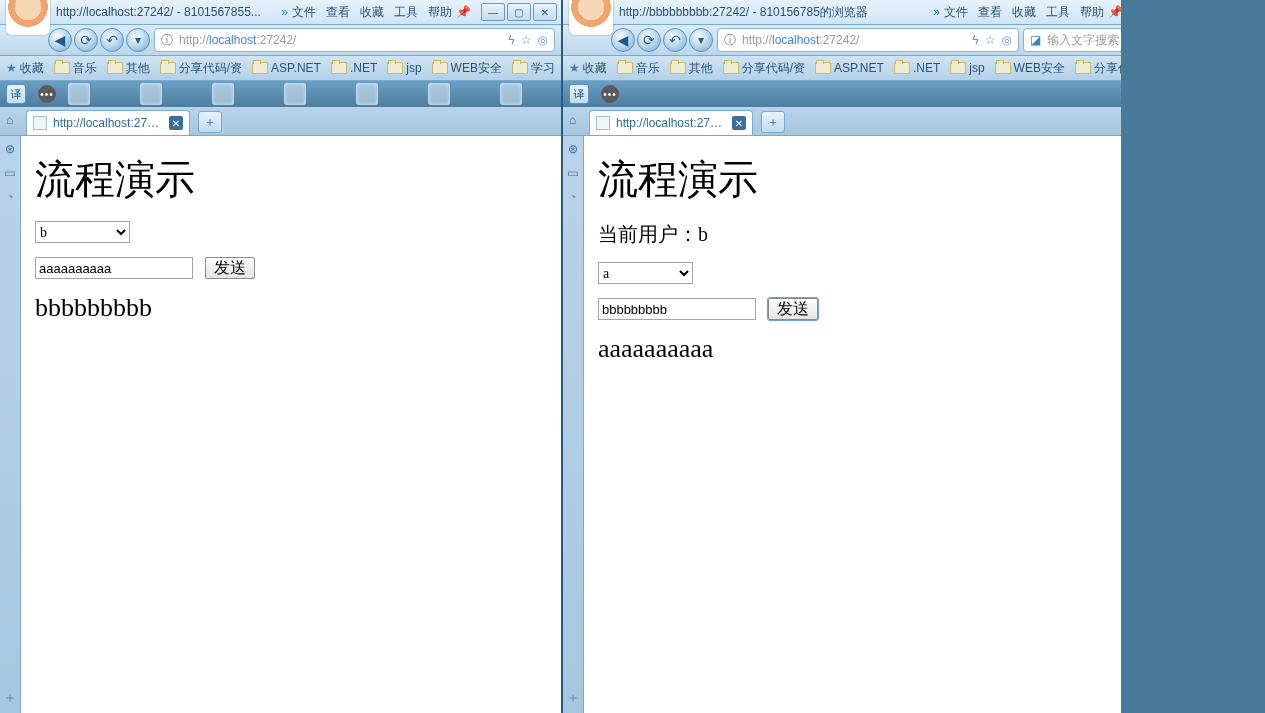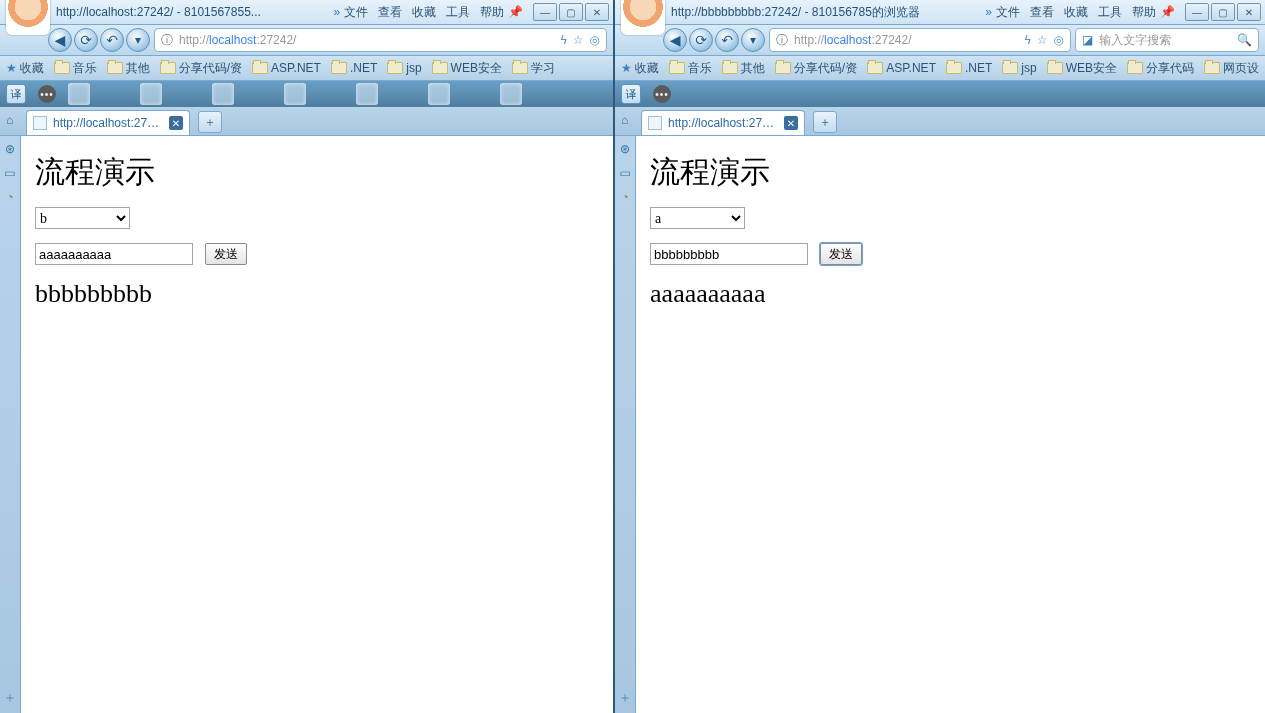--- a/index.html
+++ b/index.html
@@ -1,16 +1,16 @@
 <!DOCTYPE html>
 <html><head>
 <meta charset="utf-8">
 <style>
   html,body{margin:0;padding:0;font-family:"Microsoft YaHei",Arial,sans-serif;font-size:12px;background:#4a7a9a;}
-  .stage{width:1265px;height:713px;position:relative;overflow:hidden;background:linear-gradient(180deg,#6aa0c5 0%,#4d7d9f 100%);}
+  .stage{width:1121px;height:713px;position:relative;overflow:hidden;background:linear-gradient(180deg,#6aa0c5 0%,#4d7d9f 100%);}
   .panes{display:flex;width:100%;height:100%;}
   .pane{flex:1;display:flex;flex-direction:column;position:relative;}
   .pane + .pane{border-left:2px solid #2d5a7a;}
   
   .wmbar{height:24px;background:linear-gradient(#e7f2fb,#cfe4f6);border-bottom:1px solid #7aa9cf;display:flex;align-items:center;padding:0 4px;color:#25527a;}
   .avatar{width:40px;height:40px;border-radius:6px;background:radial-gradient(circle at 50% 35%,#f7d7b5 0 40%,#f1a56e 41% 60%,#fff 61% 100%);border:2px solid #fff;box-shadow:0 0 2px #6a93b6;margin:2px 6px 0 2px;position:relative;z-index:5;}
   .wm-title{flex:1;white-space:nowrap;overflow:hidden;text-overflow:ellipsis;font-size:12px;}
   .wm-chevrons{color:#2b80c9;margin:0 4px;}
   .menubar{display:flex;gap:10px;color:#2e5376;}
   .menubar span{cursor:default;}
@@ -41,26 +41,26 @@
   .tab{height:24px;background:#fff;border:1px solid #7aa9cf;border-bottom:none;border-radius:4px 4px 0 0;display:flex;align-items:center;padding:0 6px;gap:6px;color:#2b6aa6;max-width:170px;}
   .tab .favicon{width:12px;height:12px;border:1px solid #9cc1df;background:#eef6fc;}
   .tab .x{width:14px;height:14px;border-radius:2px;background:#3a6e9c;color:#fff;display:flex;align-items:center;justify-content:center;font-size:10px;}
   .tab .ttl{white-space:nowrap;overflow:hidden;text-overflow:ellipsis;max-width:110px;}
   .newtab{width:22px;height:20px;margin-left:8px;margin-bottom:2px;border:1px solid #7aa9cf;border-radius:3px;background:linear-gradient(#e8f2fb,#c4dbee);display:flex;align-items:center;justify-content:center;color:#2b6aa6;}
   
   .contentwrap{flex:1;display:flex;min-height:0;}
   .sidestrip{width:20px;background:linear-gradient(#b9d4ea,#a7c7e0);border-right:1px solid #7aa9cf;display:flex;flex-direction:column;align-items:center;padding-top:6px;gap:10px;color:#2f71a7;position:relative;}
   .sidestrip .plus{position:absolute;bottom:6px;color:#5e90b8;font-size:14px;}
   .page{flex:1;background:#fff;padding:12px 14px;font-family:"SimSun","宋体",serif;color:#000;overflow:auto;}
-  .page h1{font-size:30px;margin:4px 0 14px;font-weight:400;}
+  .page h1{font-size:40px;margin:4px 0 14px;font-weight:400;}
   .page .ulabel{font-size:20px;margin-bottom:14px;}
   .page select{width:95px;height:22px;border:1px solid #a5a5a5;font-family:inherit;font-size:14px;background:#fff;}
   .row{margin:14px 0;display:flex;align-items:center;gap:12px;}
   .page input[type=text]{width:150px;height:20px;border:1px solid #a5a5a5;font-family:Arial;font-size:13px;padding:0 3px;}
-  .btn{height:22px;border:1px solid #8a8a8a;background:linear-gradient(#fdfdfd,#e4e4e4);padding:0 8px;font-family:"SimSun";font-size:12px;border-radius:2px;}
+  .btn{height:22px;border:1px solid #8a8a8a;background:linear-gradient(#fdfdfd,#e4e4e4);padding:0 8px;font-family:"SimSun";font-size:16px;border-radius:2px;}
   .btn.focus{outline:1px solid #6fa6d6;box-shadow:0 0 2px #6fa6d6;}
   .received{font-size:26px;font-family:"Times New Roman",serif;margin-top:10px;}
   .watermark{position:absolute;bottom:6px;right:16px;color:rgba(255,255,255,.55);font-style:italic;font-family:"Times New Roman",serif;font-size:16px;letter-spacing:.5px;pointer-events:none;}
 </style>
 </head>
 <body>
 
 <div class="stage">
   <div class="panes">
 
@@ -293,20 +293,23 @@
 
       <div class="contentwrap">
         <div class="sidestrip">
           <span>⊛</span>
           <span>▭</span>
           <span style="color:#6fa35a">◔</span>
           <span class="plus">＋</span>
         </div>
         <div class="page">
           <h1>流程演示</h1>
+          <div class="ulabel">
+            <span>当前用户：</span><span>b</span>
+          </div>
           <div class="row">
             <select>
               <option>a</option>
             </select>
           </div>
           <div class="row">
             <input type="text" value="bbbbbbbbb" style="">
             <button class="btn focus">发送</button>
           </div>
           <div class="received">aaaaaaaaaa</div>

